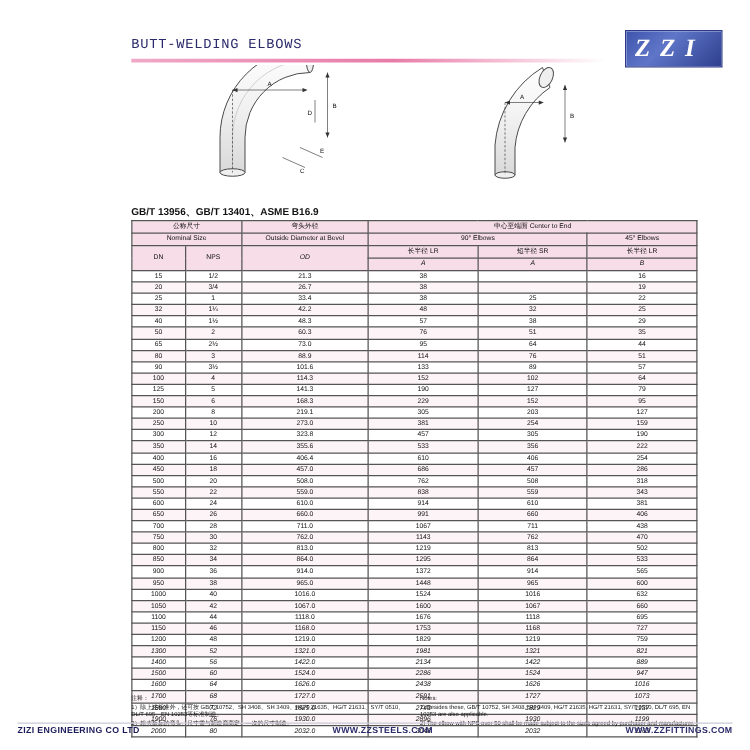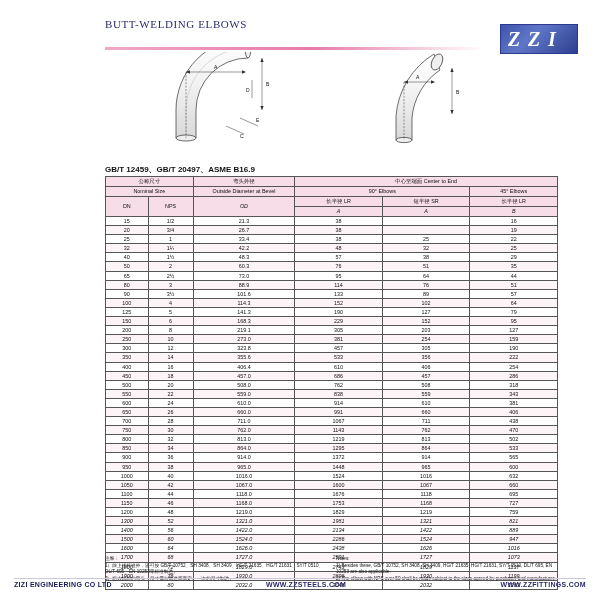--- a/index.html
+++ b/index.html
@@ -13,23 +13,23 @@
     position:relative;
     overflow:hidden;
   }
   .page { position:absolute; left:0; top:0; width:600px; height:600px; }
 
   
   .header {
     position:absolute; left:0; top:14px; width:600px; height:36px;
   }
   .hdr-title {
-    position:absolute; left:105px; top:4px;
+    position:absolute; left:105px; top:16px;
     font-size:11px; letter-spacing:0.6px; color:#2b2b6b;
-    font-family:Liberation Serif, serif;
+    font-family:Liberation Mono, monospace;
   }
   .hdr-rule {
     position:absolute; left:105px; top:33px; width:380px; height:3px;
     background:linear-gradient(to right,#f0a9c8,#e87ba8 55%,#ffffff);
   }
   .logo {
     position:absolute; right:22px; top:10px; width:78px; height:30px;
     border:1px solid #2b3a8c;
     background:#fff;
     overflow:hidden;
@@ -199,21 +199,21 @@
     <div class="fig-caption cap-left">
       <div>对焉90° 长半径/短半径弯头</div>
       <div>BW 90° LR/SR Elbow</div>
     </div>
     <div class="fig-caption cap-right">
       <div>对焉45° 长半径弯头</div>
       <div>BW 45° LR Elbow</div>
     </div>
   </div>
 
-  <div class="standards">GB/T 12459、GB/T 20497、ASME B16.9</div>
+  <div class="standards">GB/T 13956、GB/T 13401、ASME B16.9</div>
 
   <table class="main">
     <colgroup>
       <col class="c-dn">
         <col class="c-nps">
         <col class="c-od">
       <col class="c-lr90">
         <col class="c-sr90">
         <col class="c-lr45">
     </colgroup>

